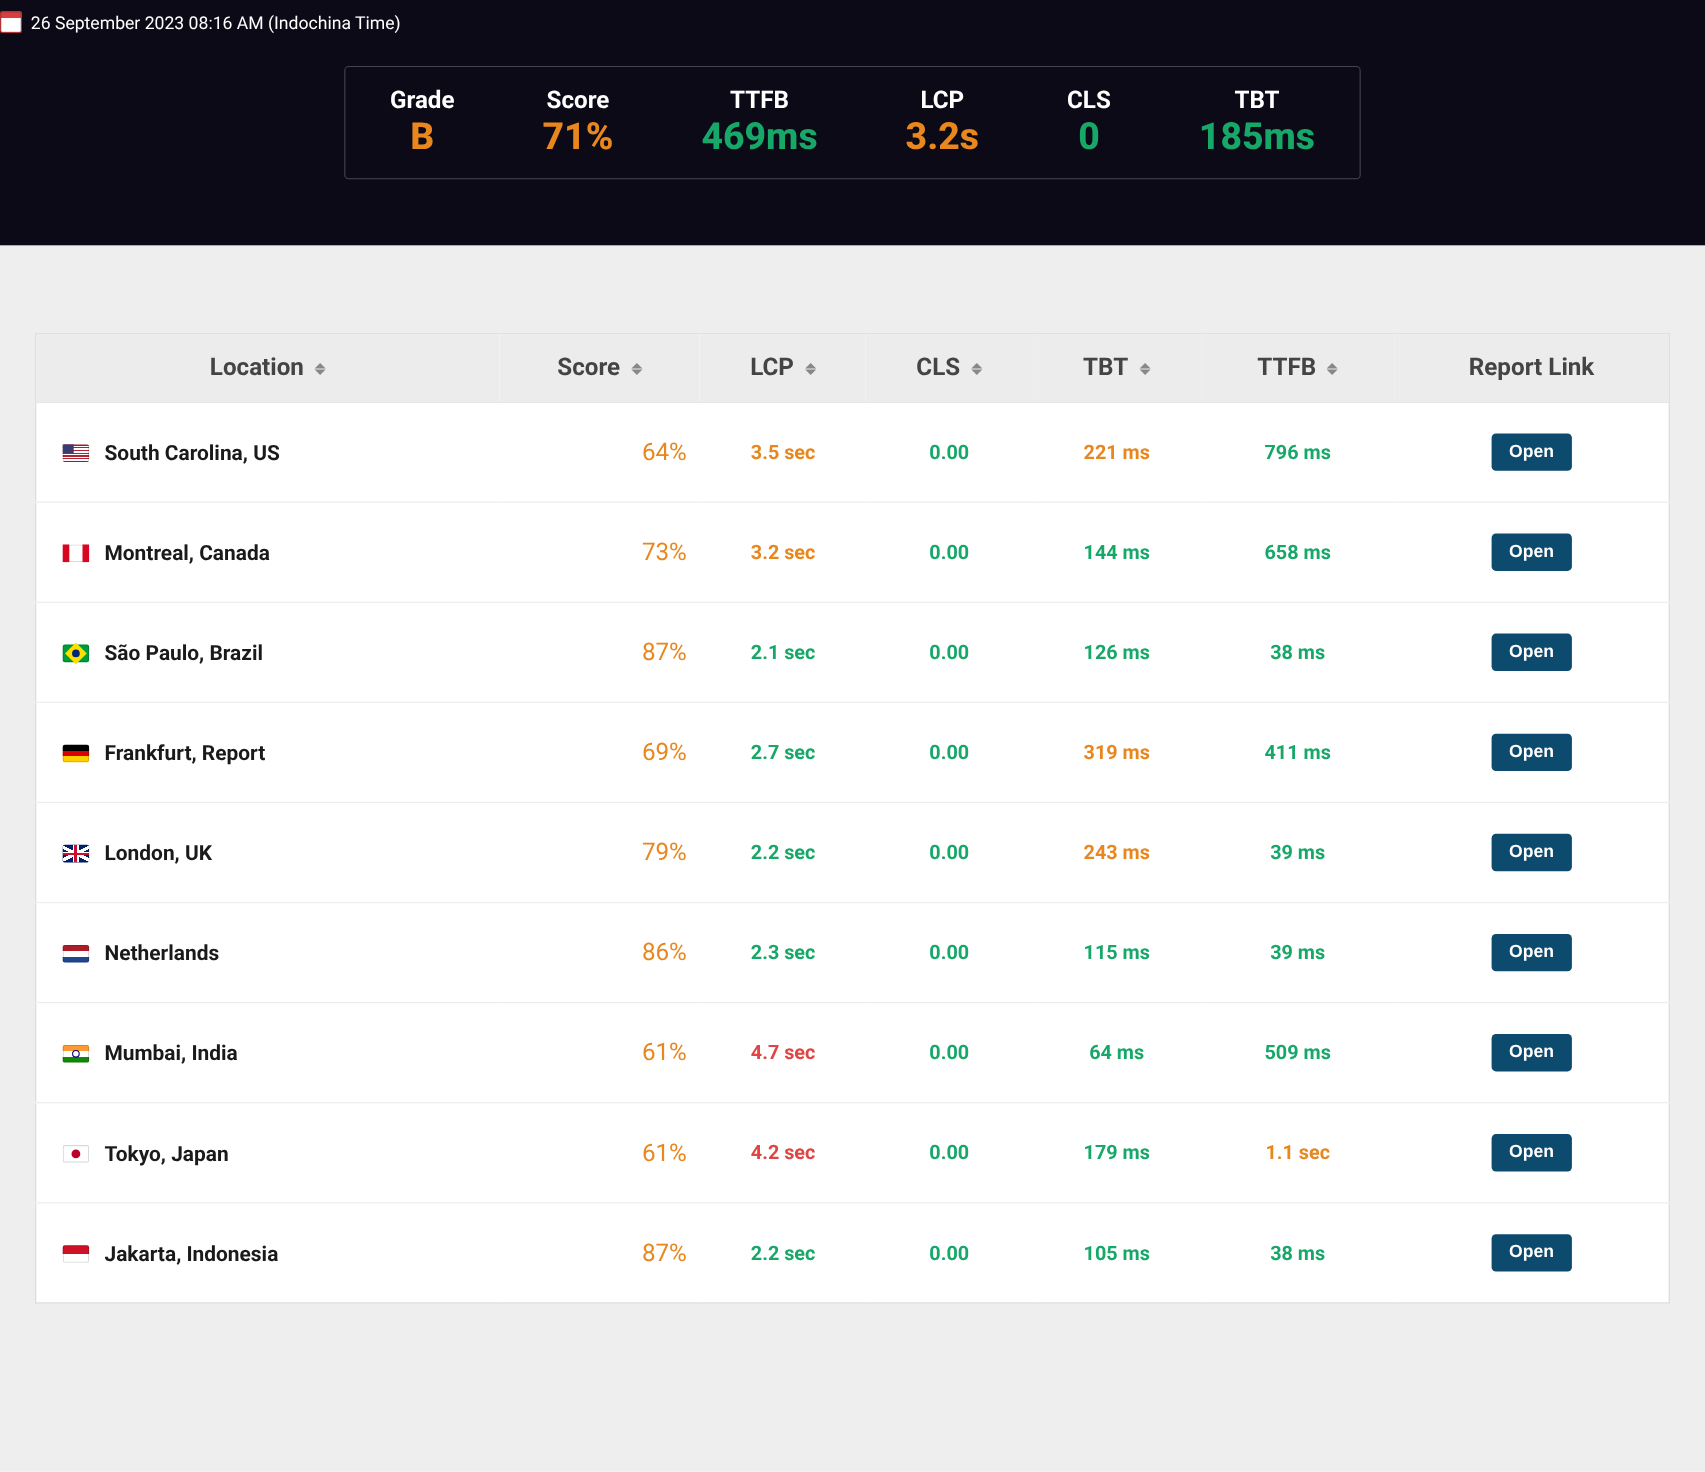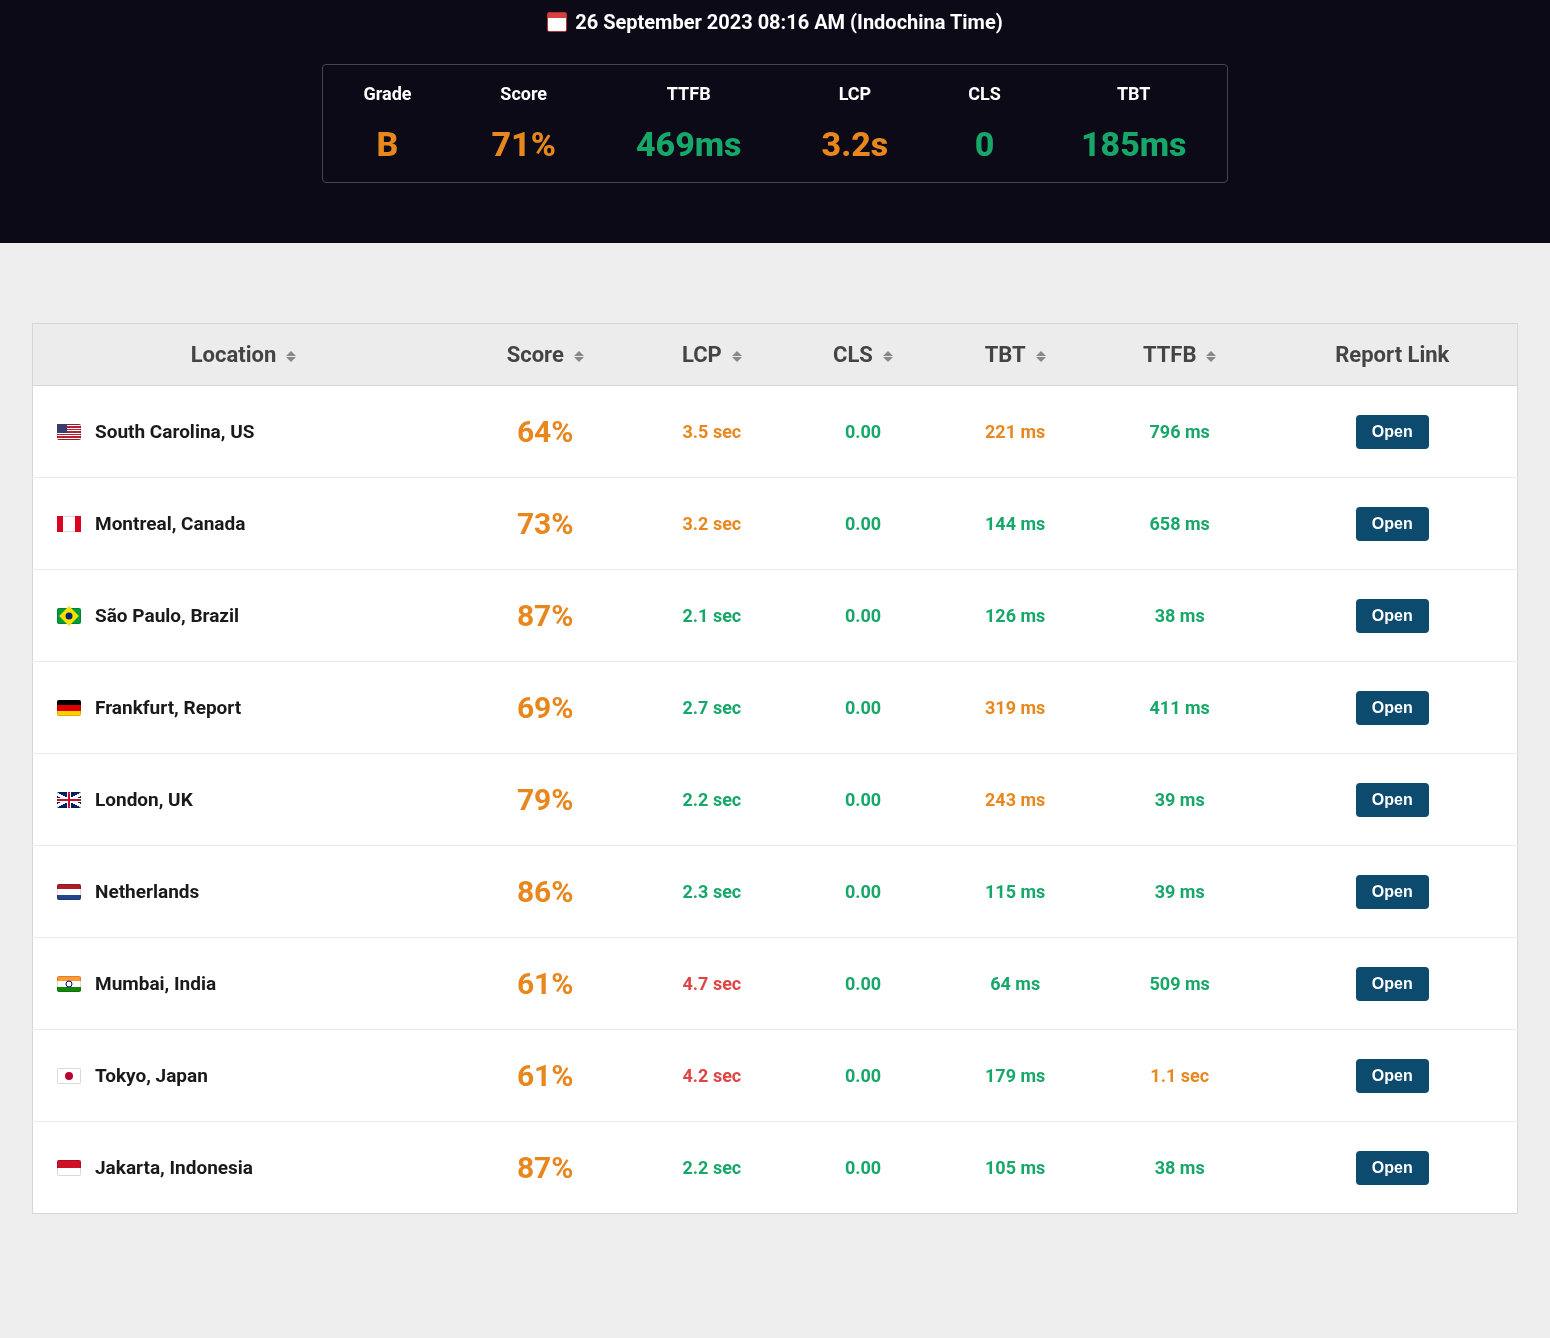--- a/index.html
+++ b/index.html
@@ -11,24 +11,24 @@
   }
   .top-section {
     background: #0c0a17;
     color: #fff;
     padding: 10px 0 60px 0;
     text-align: center;
   }
   .timestamp-line {
     display: flex;
     align-items: center;
-    justify-content: center;
+    justify-content: flex-start;
     gap: 8px;
-    font-weight: 700;
-    font-size: 20px;
+    font-weight: 400;
+    font-size: 16px;
     margin-bottom: 30px;
   }
   .calendar-icon {
     width: 20px;
     height: 20px;
     display: inline-block;
     background: linear-gradient(#d84040 0 30%, #fff 30% 100%);
     border-radius: 2px;
     border: 1px solid #b23333;
     position: relative;
@@ -37,24 +37,24 @@
     display: inline-flex;
     border: 1px solid #444455;
     border-radius: 4px;
     padding: 18px 0;
   }
   .summary-cell {
     padding: 0 40px;
     text-align: center;
   }
   .summary-label {
-    font-size: 18px;
+    font-size: 22px;
     font-weight: 700;
     color: #fff;
-    margin-bottom: 20px;
+    margin-bottom: 0;
   }
   .summary-value {
     font-size: 34px;
     font-weight: 800;
   }
   .c-green2 { color: #17a869; }
   .c-amber  { color: #e8871e; }
   .c-red    { color: #e04545; }
 
   .table-wrap {
@@ -113,22 +113,23 @@
   .flag {
     display: inline-block;
     width: 24px;
     height: 16px;
     margin-right: 14px;
     vertical-align: -2px;
     border-radius: 2px;
     box-shadow: 0 0 0 1px rgba(0,0,0,0.15) inset;
   }
   .score-cell {
-    font-size: 30px;
-    font-weight: 700;
+    font-size: 22px;
+    font-weight: 400;
+    text-align: right;
   }
   .open-btn {
     display: inline-block;
     background: #0c4a6e;
     color: #fff;
     font-weight: 700;
     font-size: 16px;
     padding: 8px 16px;
     border-radius: 4px;
     cursor: pointer;

